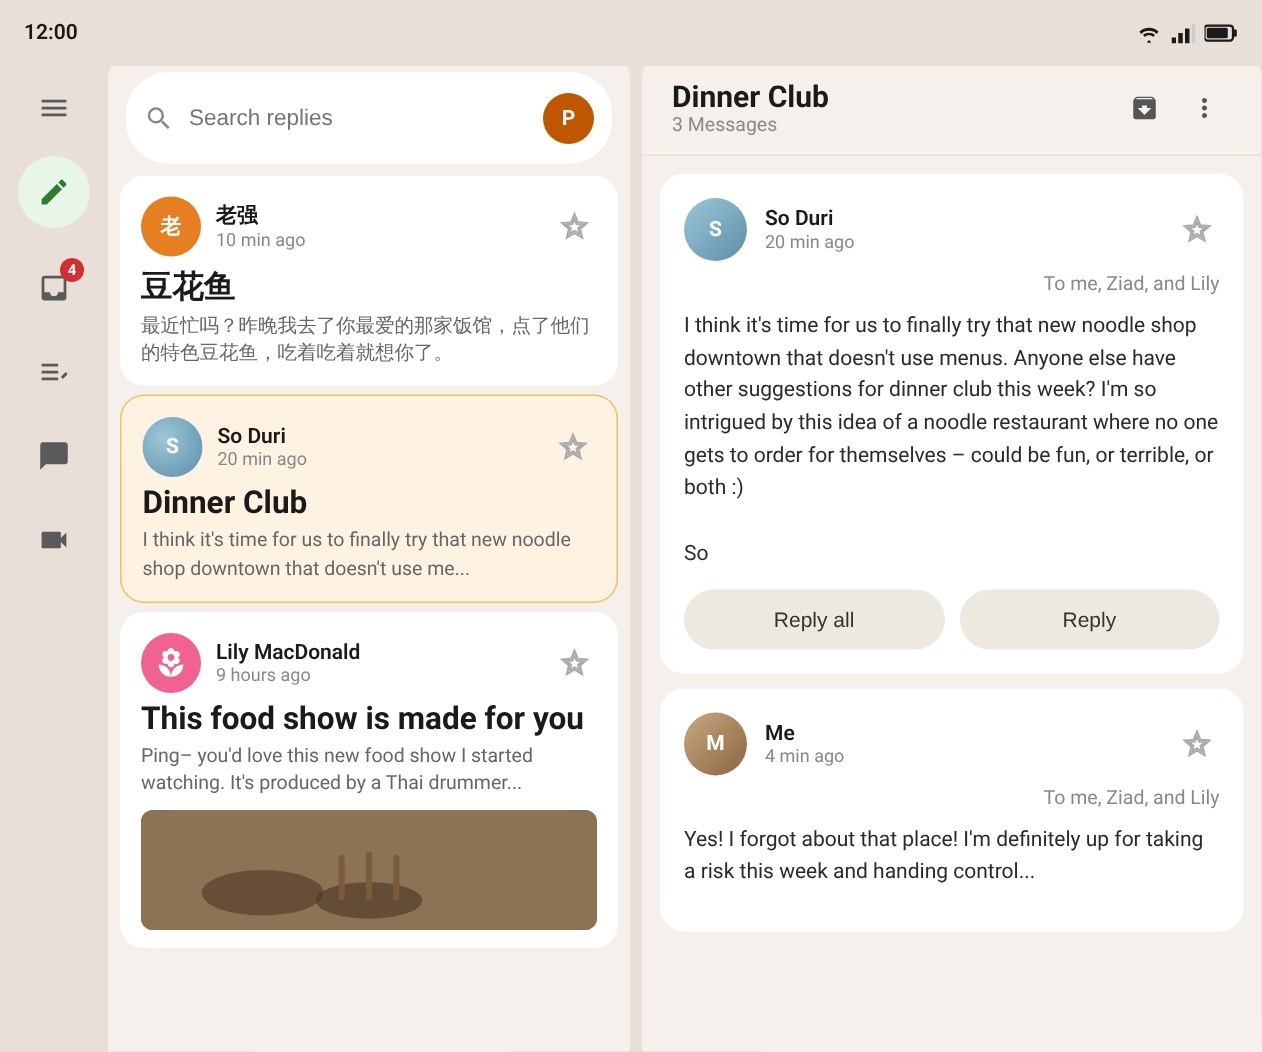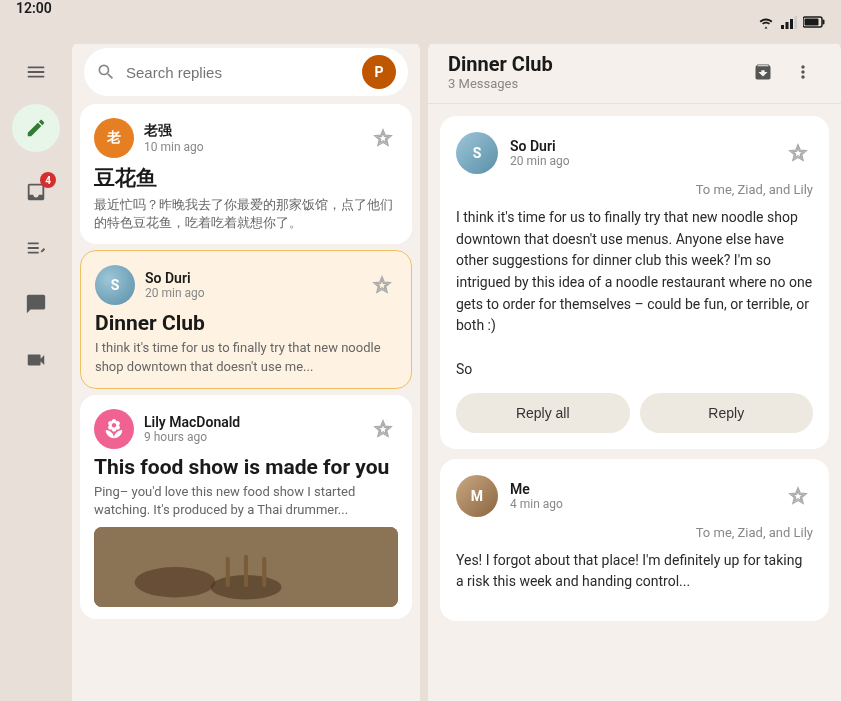--- a/index.html
+++ b/index.html
@@ -12,20 +12,21 @@
       position: relative;
     }
 
     
     .status-bar {
       position: absolute;
       top: 0; left: 0; right: 0;
       height: 44px;
       background: #e8e0d8;
       display: flex;
+      align-items: center;
       justify-content: space-between;
       padding: 0 16px;
       z-index: 10;
     }
     .status-time {
       font-size: 14px;
       font-weight: 600;
       color: #1a1a1a;
     }
     .status-icons {
@@ -98,21 +99,21 @@
       overflow: hidden;
       display: flex;
       flex-direction: column;
     }
 
     
     .search-bar {
       margin: 12px 12px 8px 12px;
       background: white;
       border-radius: 28px;
-      height: 48px;
+      height: 61px;
       display: flex;
       align-items: center;
       padding: 0 12px;
       gap: 10px;
     }
     .search-bar svg {
       width: 20px;
       height: 20px;
       fill: #888;
       flex-shrink: 0;

